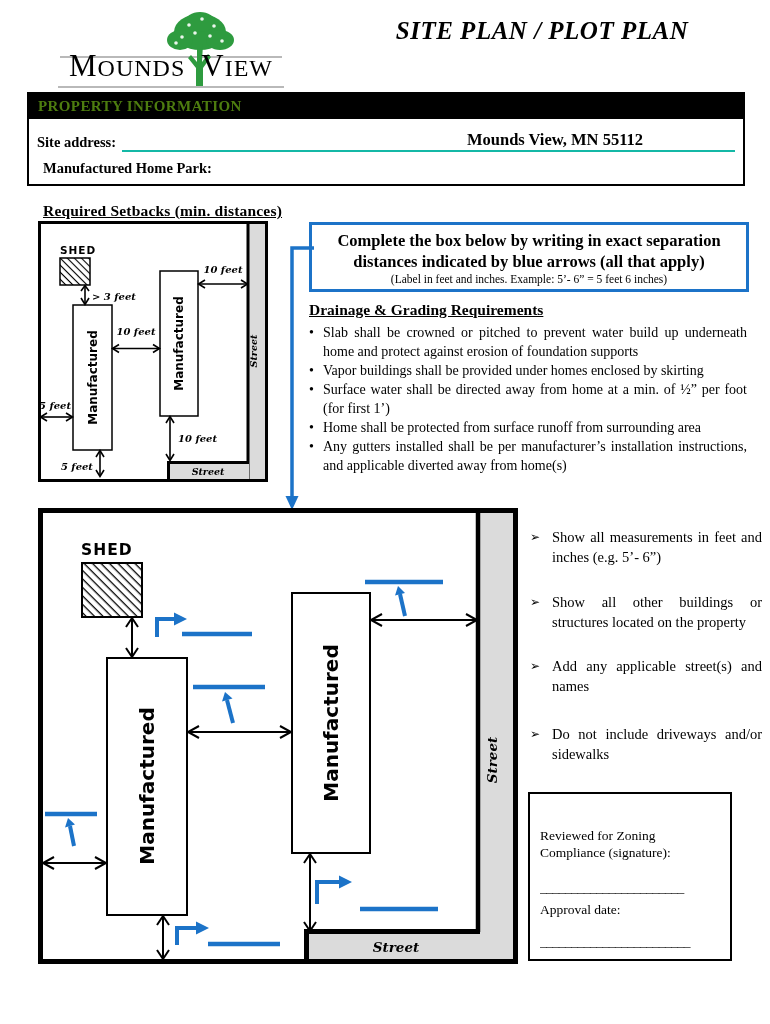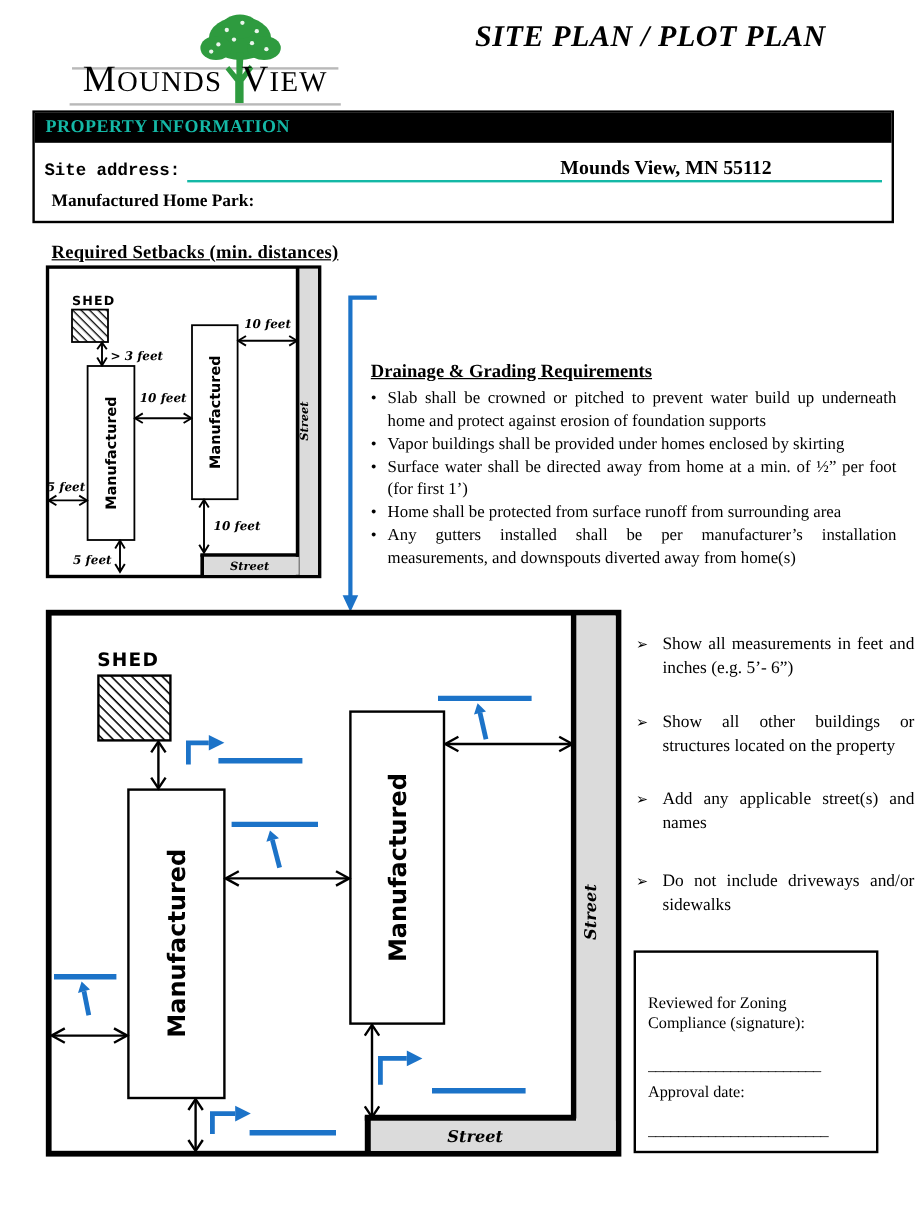--- a/index.html
+++ b/index.html
@@ -17,24 +17,24 @@
   .logo-text span{font-weight:400;letter-spacing:1px;}
   .logo-gap{display:inline-block;width:16px;}
   .logo-tree{left:104px;top:0px;}
 
   .titles{left:330px;top:17px;width:424px;text-align:center;}
   .title1{font-size:25px;font-weight:bold;font-style:italic;letter-spacing:.5px;}
   .title2{font-size:23px;font-weight:bold;letter-spacing:.5px;margin-top:2px;}
 
   
   .propbox{left:27px;top:92px;width:714px;height:90px;border:2px solid #000;background:#fff;}
-  .propbar{left:0;top:0;width:100%;height:25px;background:#000;color:#14b8a6;
+  .propbar{left:0;top:0;width:100%;height:25px;background:#000;color:#4d7c0f;
            font-size:15px;font-weight:bold;line-height:25px;padding-left:9px;box-sizing:border-box;letter-spacing:.4px;}
   .addr-row{left:8px;top:36px;width:698px;display:flex;align-items:flex-end;}
-  .addr-label{font-size:14.5px;font-weight:bold;white-space:nowrap;padding-bottom:1px;font-family:Liberation Mono, monospace;}
+  .addr-label{font-size:14.5px;font-weight:bold;white-space:nowrap;padding-bottom:1px;}
   .addr-line{flex:1;margin-left:6px;border-bottom:2px solid #14b8a6;text-align:right;
              font-size:16.5px;font-weight:bold;padding-right:92px;white-space:nowrap;}
   .park-label{left:14px;top:66px;font-size:14.5px;font-weight:bold;}
 
   
   .setback-title{left:43px;top:202px;font-size:15.5px;font-weight:bold;text-decoration:underline;letter-spacing:.2px;}
   .svg-small{left:38px;top:221px;}
 
   
   .bluebox{left:309px;top:222px;width:426px;border:3.5px solid #1c73c8;background:#fff;
@@ -165,20 +165,25 @@
     </g>
 
     <text class="feet" x="54" y="79" font-size="10">&gt; 3 feet</text>
     <text class="feet" x="98" y="114" font-size="10" text-anchor="middle">10 feet</text>
     <text class="feet" x="185" y="52" font-size="10" text-anchor="middle">10 feet</text>
     <text class="feet" x="140" y="221" font-size="10">10 feet</text>
     <text class="feet" x="17" y="188" font-size="10" text-anchor="middle">5 feet</text>
     <text class="feet" x="55" y="249" font-size="10" text-anchor="end">5 feet</text>
   </svg>
 
+  <div class="abs bluebox">
+    <div class="bb1">Complete the box below by writing in exact separation</div>
+    <div class="bb1">distances indicated by blue arrows (all that apply)</div>
+    <div class="bb3">(Label in feet and inches. Example: 5’- 6” = 5 feet 6 inches)</div>
+  </div>
 
   <svg class="abs svg-conn" width="40" height="274" viewBox="0 0 40 274">
     <polyline points="34,8 12,8 12,258" fill="none" stroke="#1c73c8" stroke-width="3.5"></polyline>
     <polygon points="5.5,256 18.5,256 12,270" fill="#1c73c8"></polygon>
   </svg>
 
   <div class="abs drain">
     <div class="drain-title">Drainage &amp; Grading Requirements</div>
     <div class="bullet">
         <span class="dot">•</span>
@@ -191,21 +196,21 @@
     <div class="bullet">
         <span class="dot">•</span>
         <span>Surface water shall be directed away from home at a min. of ½” per foot (for first 1’)</span>
       </div>
     <div class="bullet">
         <span class="dot">•</span>
         <span>Home shall be protected from surface runoff from surrounding area</span>
       </div>
     <div class="bullet">
         <span class="dot">•</span>
-        <span>Any gutters installed shall be per manufacturer’s installation measurements, and downspouts diverted away from home(s)</span>
+        <span>Any gutters installed shall be per manufacturer’s installation instructions, and applicable diverted away from home(s)</span>
       </div>
   </div>
 
   <svg class="abs svg-main" width="480" height="456" viewBox="0 0 480 456">
     <defs>
       <pattern id="h2" width="6" height="6" patternUnits="userSpaceOnUse" patternTransform="rotate(45)">
         <rect width="6" height="6" fill="#fff"></rect>
         <line x1="0" y1="0" x2="6" y2="0" stroke="#000" stroke-width="2.6"></line>
       </pattern>
     </defs>

